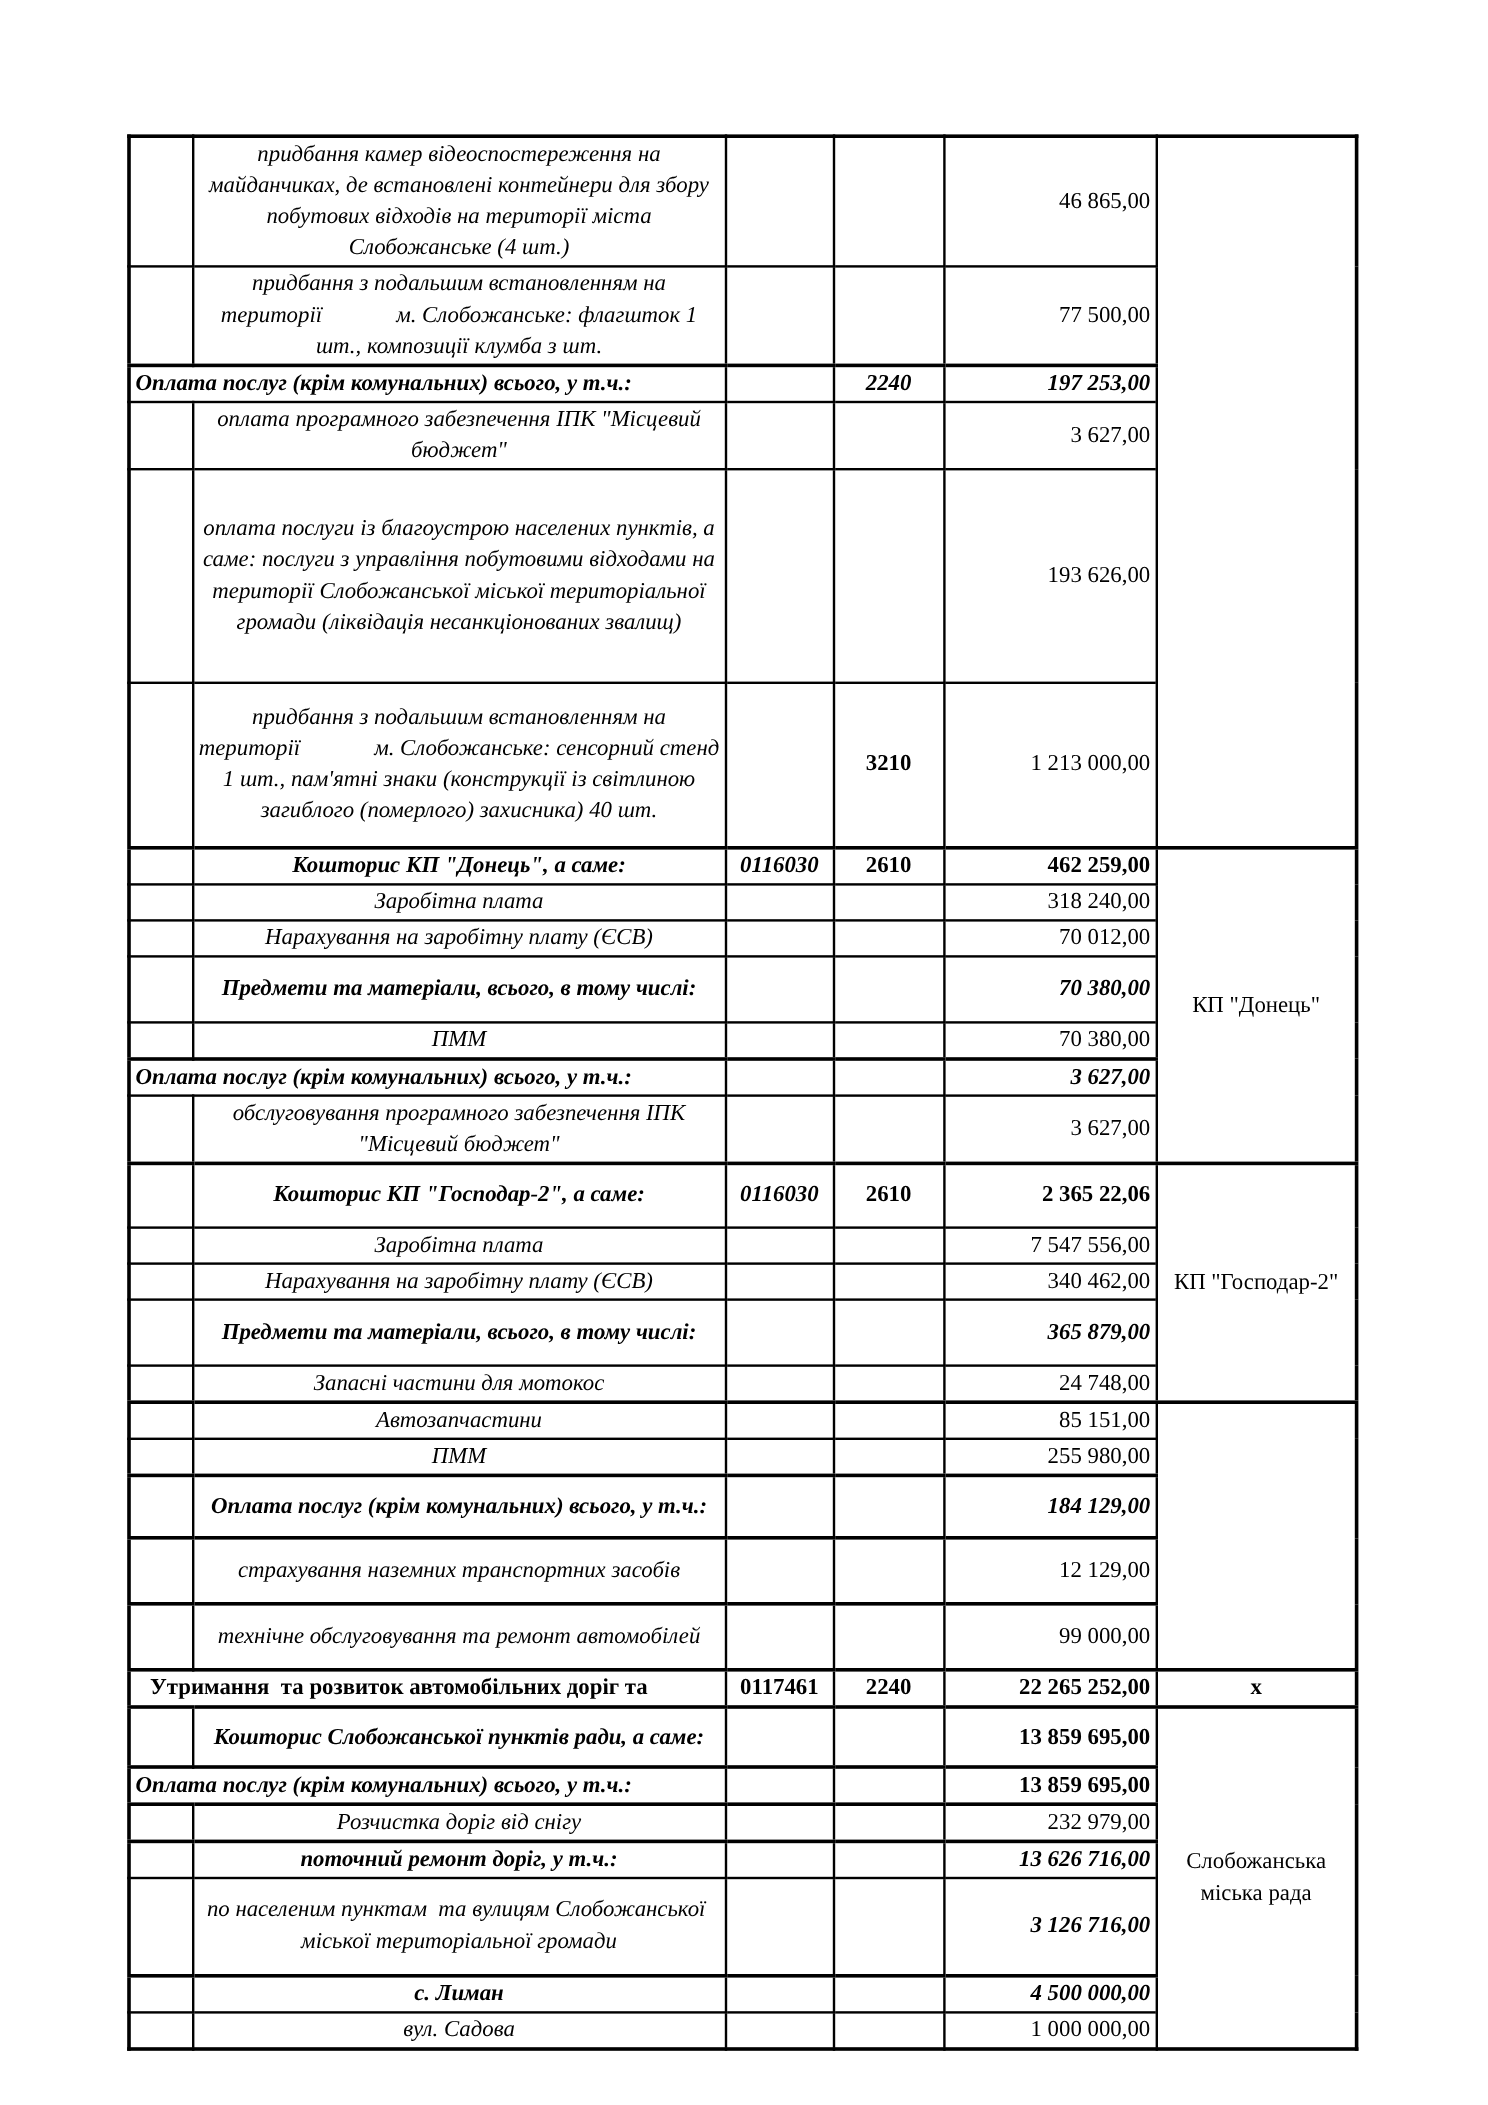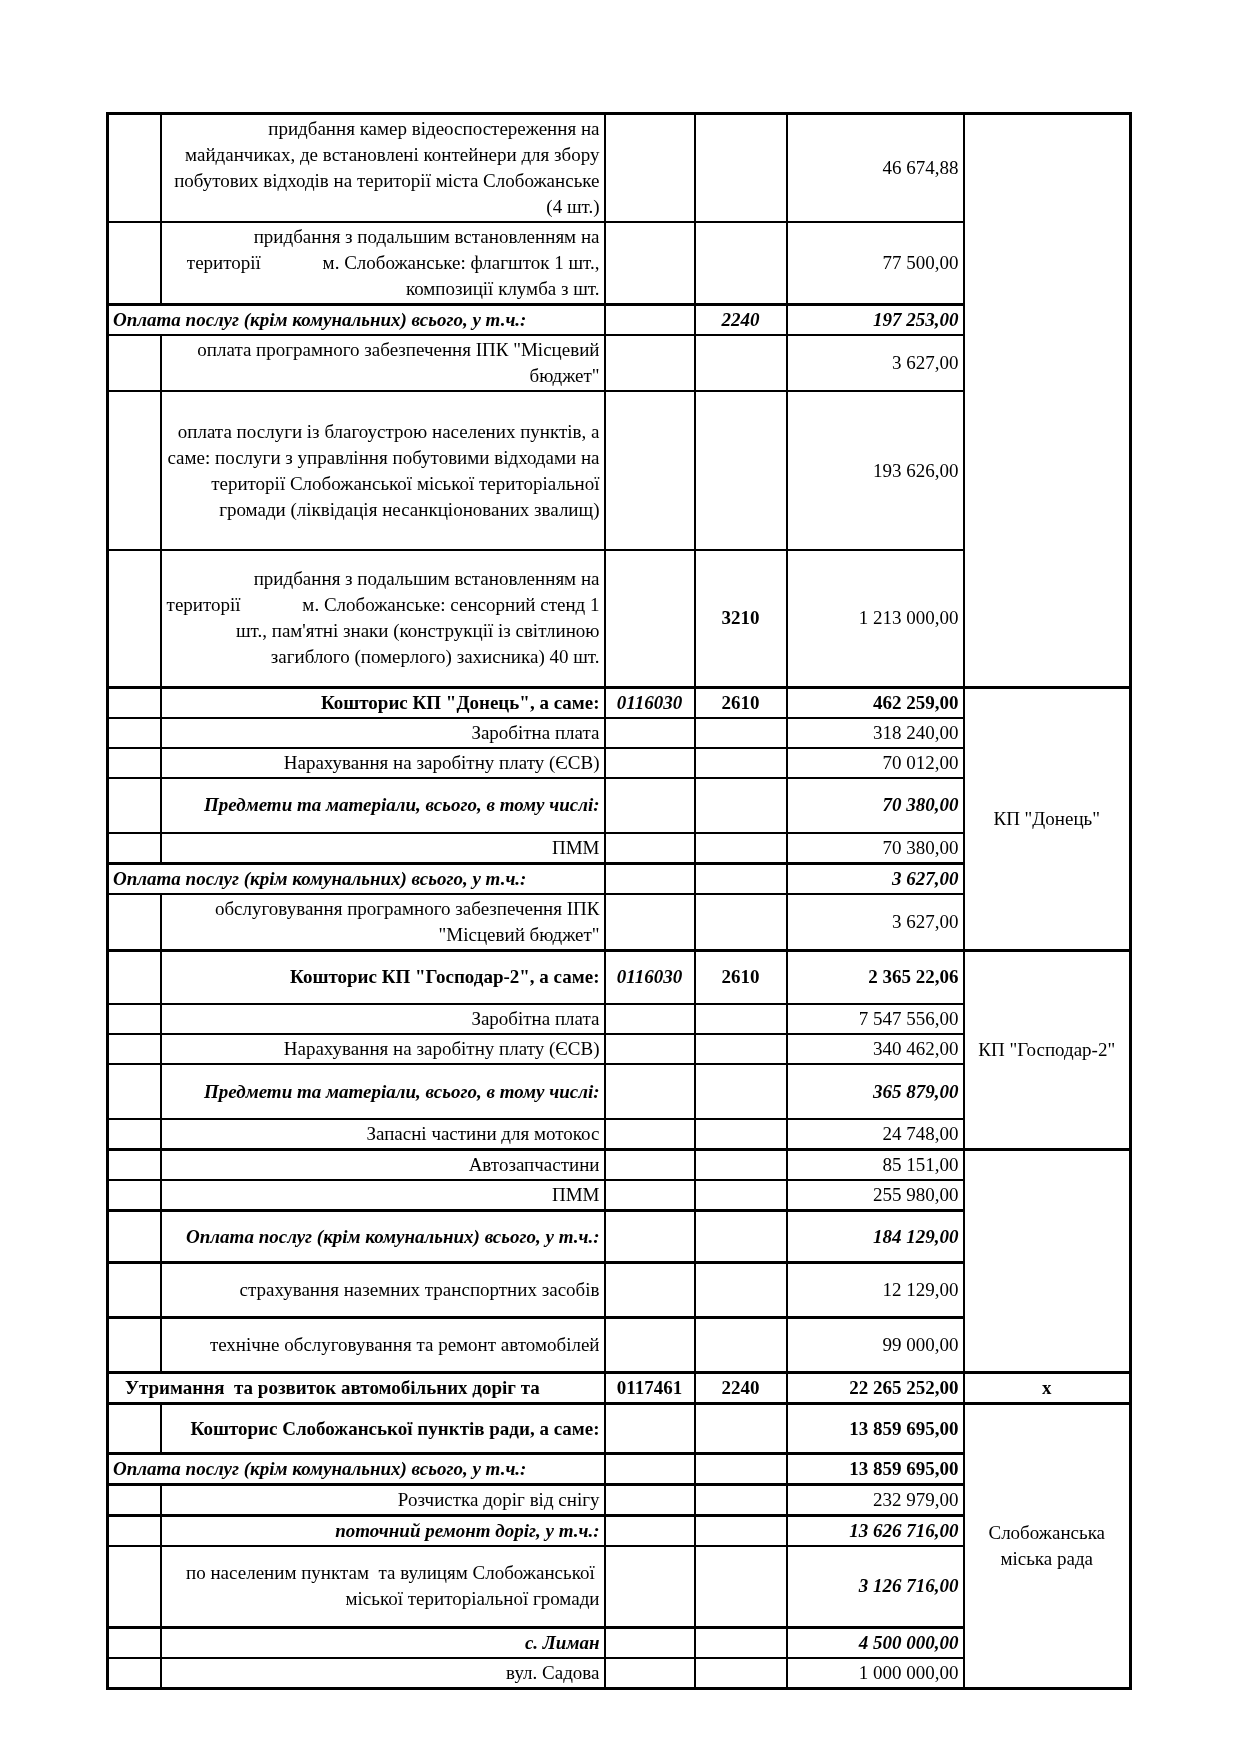--- a/index.html
+++ b/index.html
@@ -3,21 +3,21 @@
 <meta charset="utf-8">
 <style>
   html,body{margin:0;padding:0;background:#ffffff;}
   .page{position:relative;width:1240px;height:1754px;background:#ffffff;overflow:hidden;
         font-family:"Liberation Serif","DejaVu Serif",serif;color:#000;}
   table.bt{position:absolute;left:106px;top:112px;width:1023px;border-collapse:collapse;
            table-layout:fixed;border:3px solid #000;}
   table.bt td{border:2px solid #000;font-size:19px;line-height:26px;vertical-align:middle;
               padding:1px 4px;overflow:hidden;word-wrap:break-word;}
   td.ind{padding:0;}
-  td.desc{text-align:right;padding-left:6px;}
+  td.desc{text-align:center;padding-left:6px;font-style:italic;}
   td.full{text-align:left;padding-left:10px;}
   td.code{text-align:center;}
   td.amt{text-align:right;padding-right:14px;}
   td.org{text-align:center;vertical-align:top;padding-top:3px;line-height:25px;}
   .b{font-weight:bold;margin-left:16px;}
   .bi{font-weight:bold;font-style:italic;}
   .vb{vertical-align:bottom;padding-bottom:4px;}
   tr.tt td{border-top-width:3px;}
 </style>
 </head>
@@ -33,21 +33,21 @@
         <col style="width:177px">
         <col style="width:167px">
 </colgroup>
 
 <tbody>
         <tr style="height:105px">
   <td class="ind"></td>
   <td class="desc">придбання камер відеоспостереження на майданчиках, де встановлені контейнери для збору побутових відходів на території міста Слобожанське (4 шт.)</td>
   <td class="code"></td>
   <td class="code"></td>
-  <td class="amt">46 674,88</td>
+  <td class="amt">46 865,00</td>
   <td class="org" rowspan="6"></td>
 </tr>
 
 <tr style="height:76px">
   <td class="ind"></td>
   <td class="desc">придбання з подальшим встановленням на території&nbsp;&nbsp;&nbsp;&nbsp;&nbsp;&nbsp;&nbsp;&nbsp;&nbsp;&nbsp;&nbsp;&nbsp; м. Слобожанське: флагшток 1 шт., композиції клумба з шт.</td>
   <td class="code"></td>
   <td class="code"></td>
   <td class="amt">77 500,00</td>
 </tr>
@@ -60,21 +60,21 @@
 </tr>
 
 <tr style="height:53px">
   <td class="ind"></td>
   <td class="desc">оплата програмного забезпечення ІПК "Місцевий бюджет"</td>
   <td class="code"></td>
   <td class="code"></td>
   <td class="amt">3 627,00</td>
 </tr>
 
-<tr style="height:159px">
+<tr style="height:178px">
   <td class="ind"></td>
   <td class="desc">оплата послуги із благоустрою населених пунктів, а саме: послуги з управління побутовими відходами на території Слобожанської міської територіальної громади (ліквідація несанкціонованих звалищ)</td>
   <td class="code"></td>
   <td class="code"></td>
   <td class="amt">193 626,00</td>
 </tr>
 
 <tr style="height:137px">
   <td class="ind"></td>
   <td class="desc">придбання з подальшим встановленням на території&nbsp;&nbsp;&nbsp;&nbsp;&nbsp;&nbsp;&nbsp;&nbsp;&nbsp;&nbsp;&nbsp;&nbsp; м. Слобожанське: сенсорний стенд 1 шт., пам'ятні знаки (конструкції із світлиною загиблого (померлого) захисника) 40 шт.</td>

